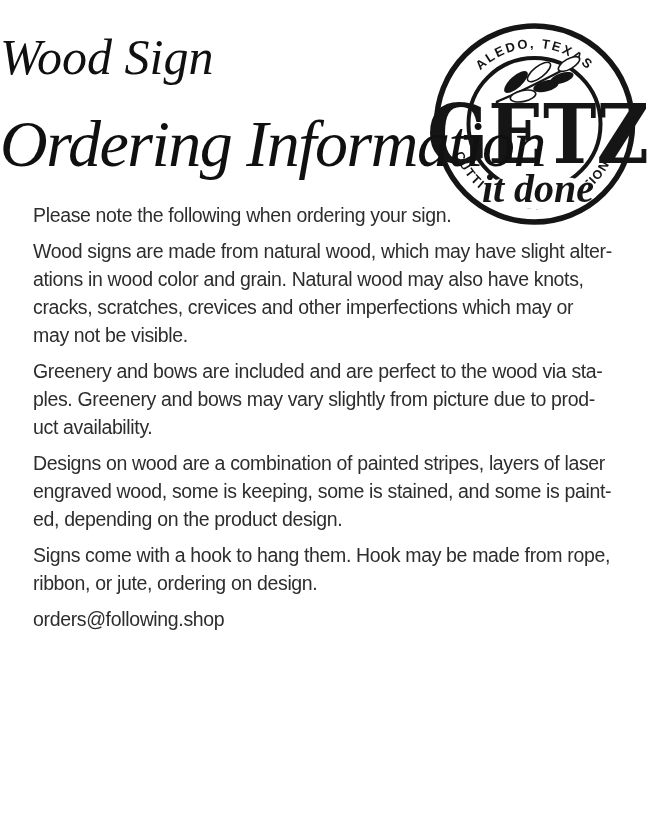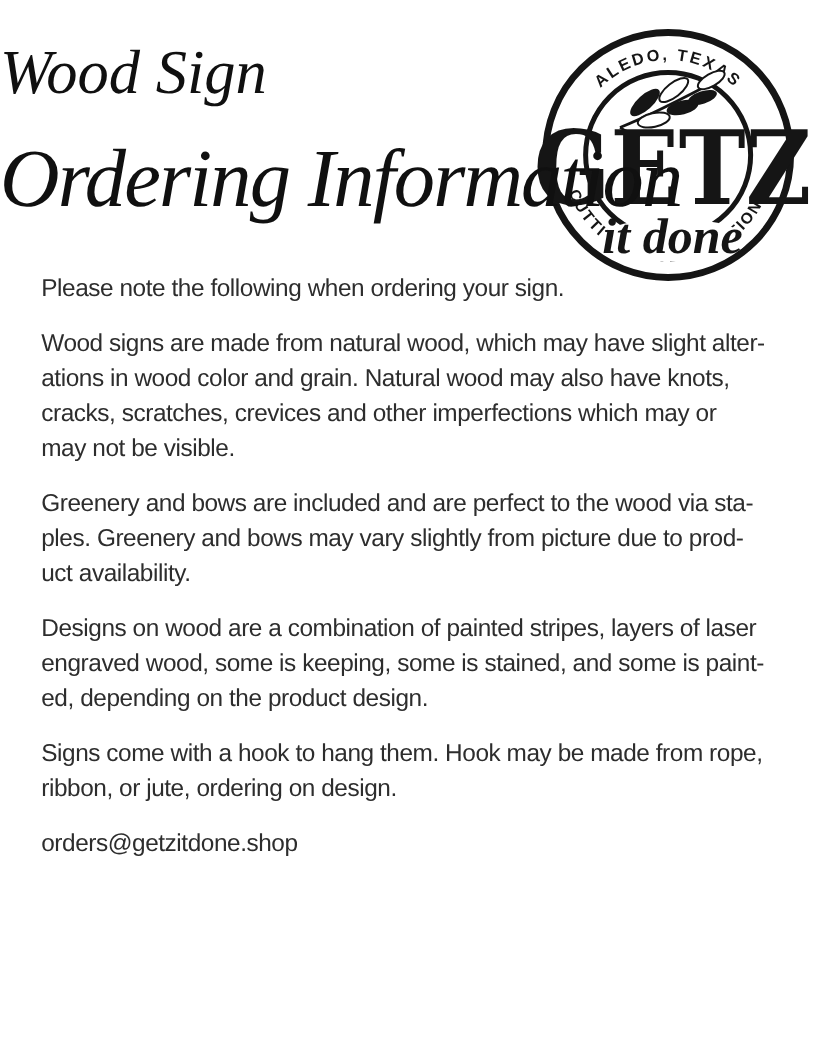--- a/index.html
+++ b/index.html
@@ -46,21 +46,21 @@
 
   
   .content {
     position: absolute;
     left: 33px; top: 201px;
     width: 600px;
     color: #2d2d2d;
     z-index: 1;
   }
   .content p {
-    margin: 16px 0 8px 0;
+    margin: 0 0 8px 0;
     font-size: 19.5px;
     line-height: 28px;
     letter-spacing: -0.35px;
     white-space: pre;
   }
 </style>
 </head>
 <body>
 
 <div class="page">
@@ -114,16 +114,16 @@
 cracks, scratches, crevices and other imperfections which may or
 may not be visible.</p>
     <p>Greenery and bows are included and are perfect to the wood via sta-
 ples. Greenery and bows may vary slightly from picture due to prod-
 uct availability.</p>
     <p>Designs on wood are a combination of painted stripes, layers of laser
 engraved wood, some is keeping, some is stained, and some is paint-
 ed, depending on the product design.</p>
     <p>Signs come with a hook to hang them. Hook may be made from rope,
 ribbon, or jute, ordering on design.</p>
-    <p>orders@getzitdone.shop</p>
+    <p>orders@following.shop</p>
   </div>
 
 </div>
 
 </body></html>

